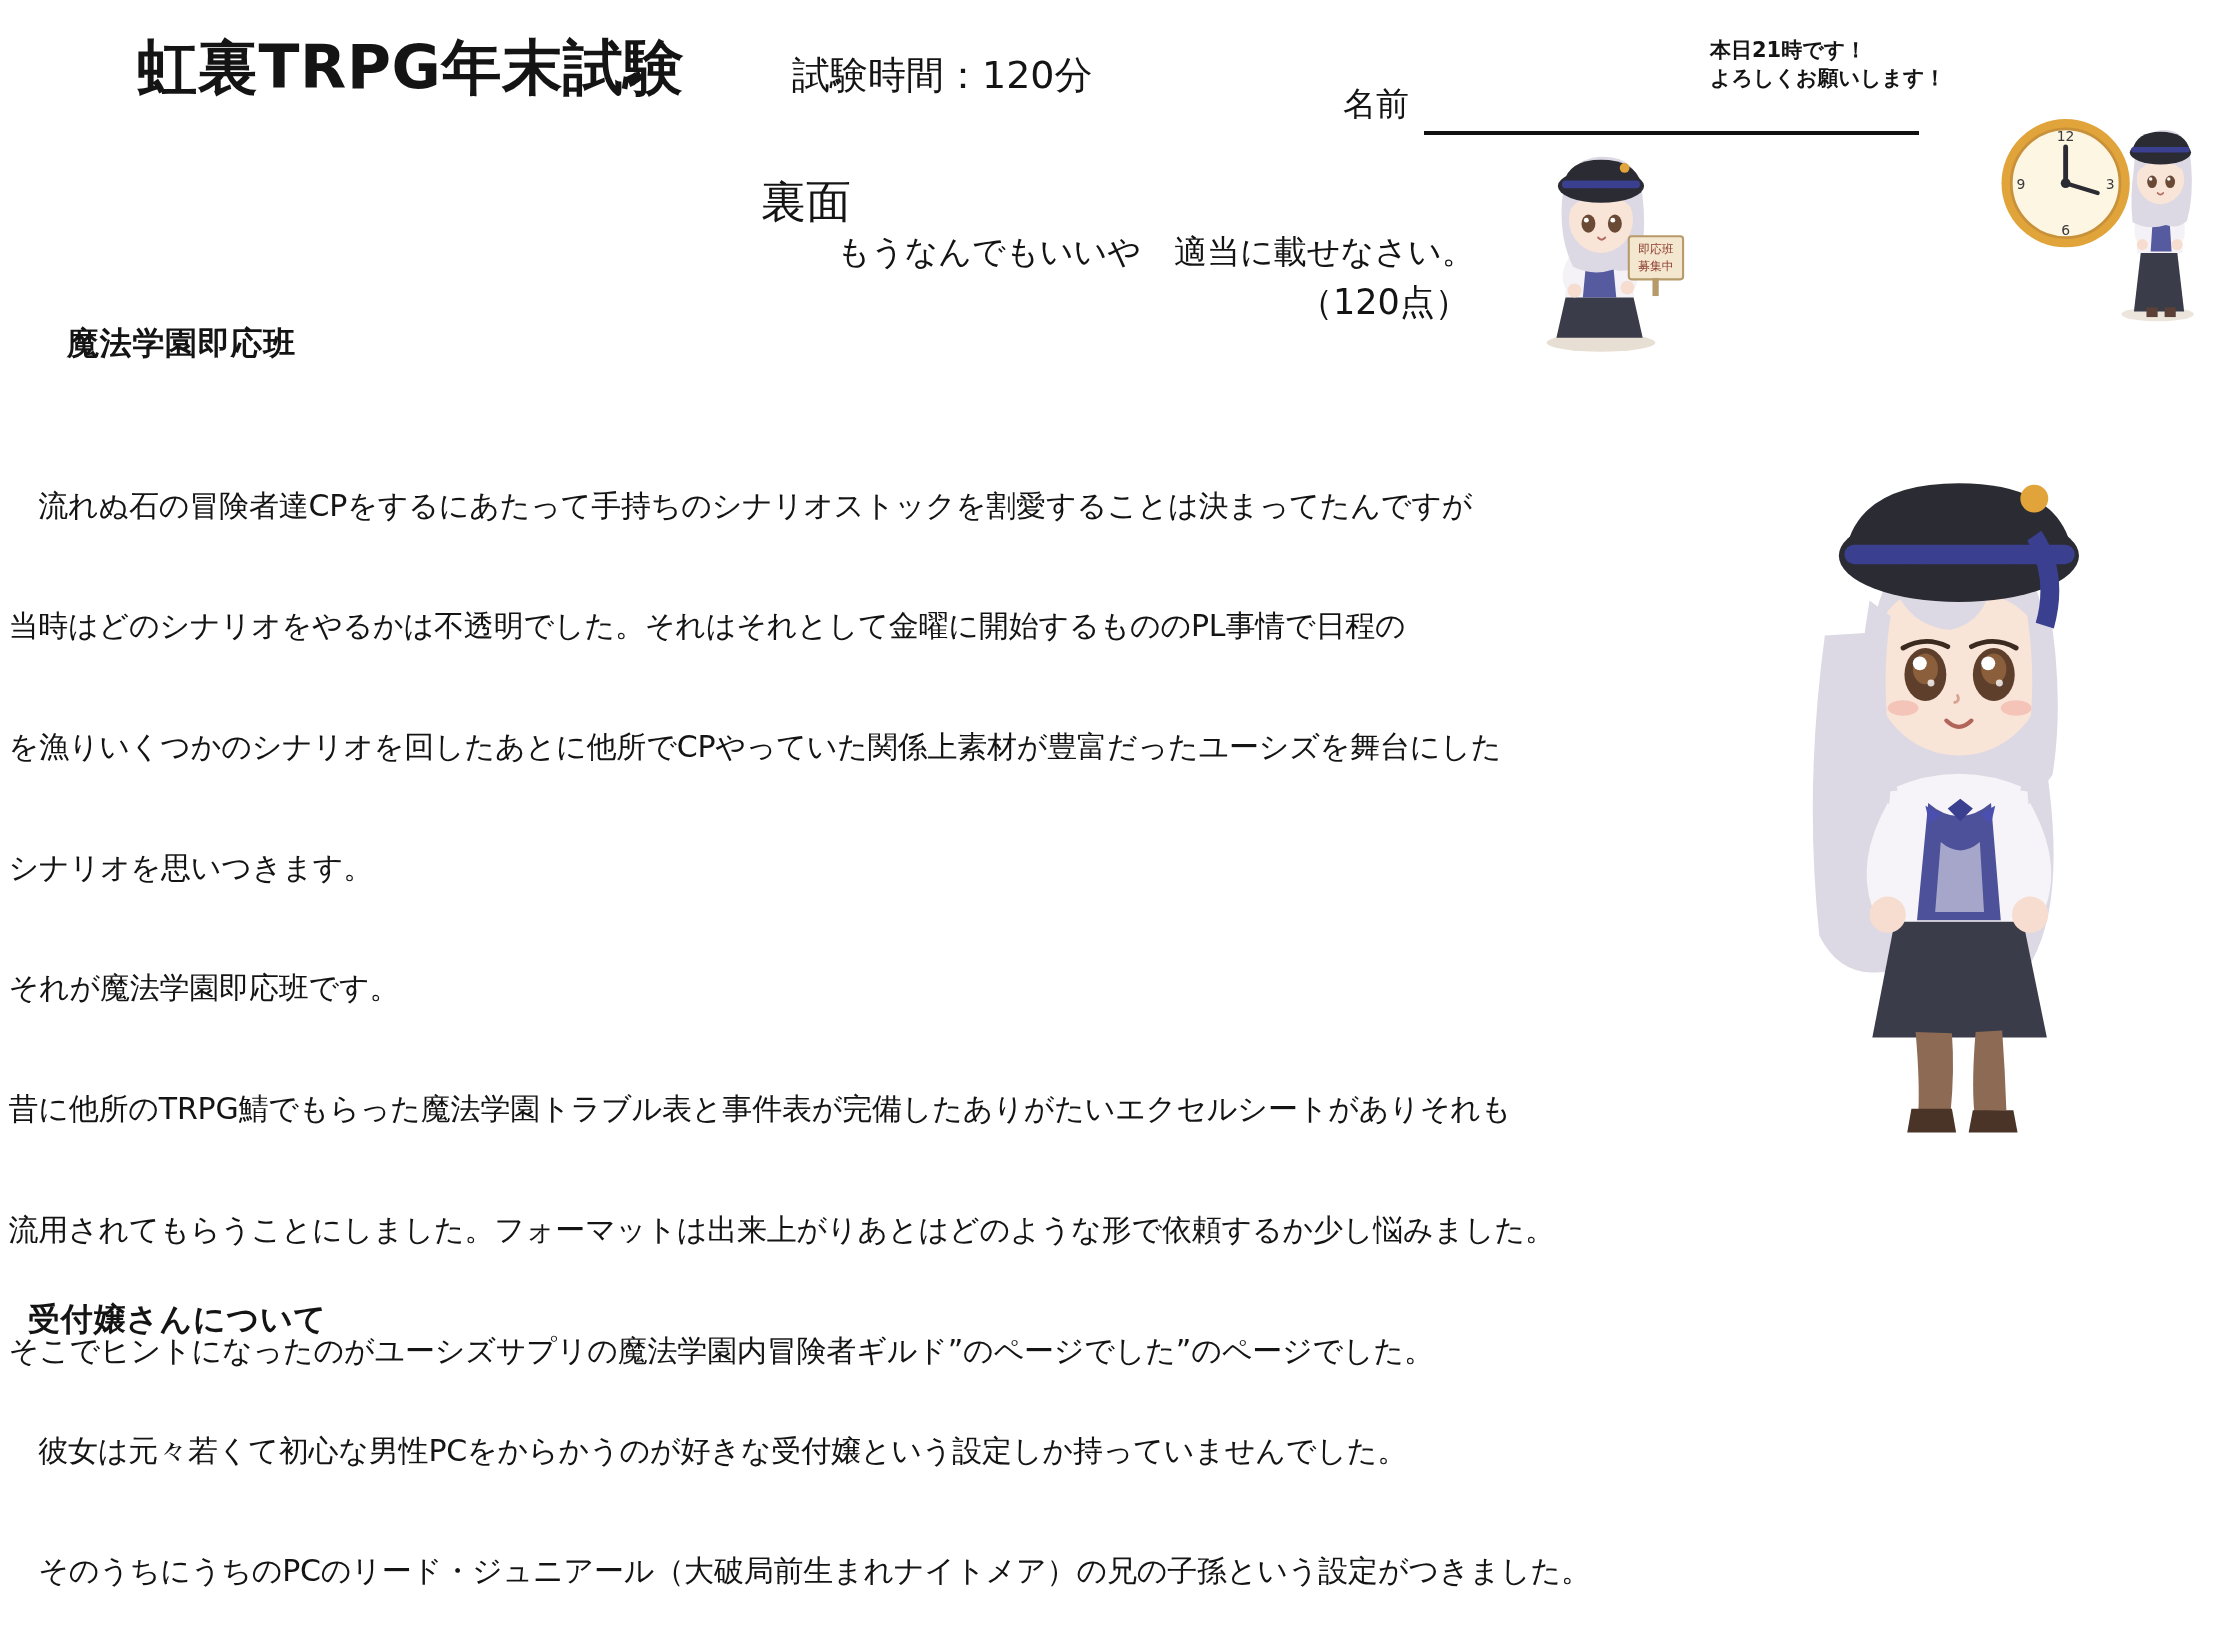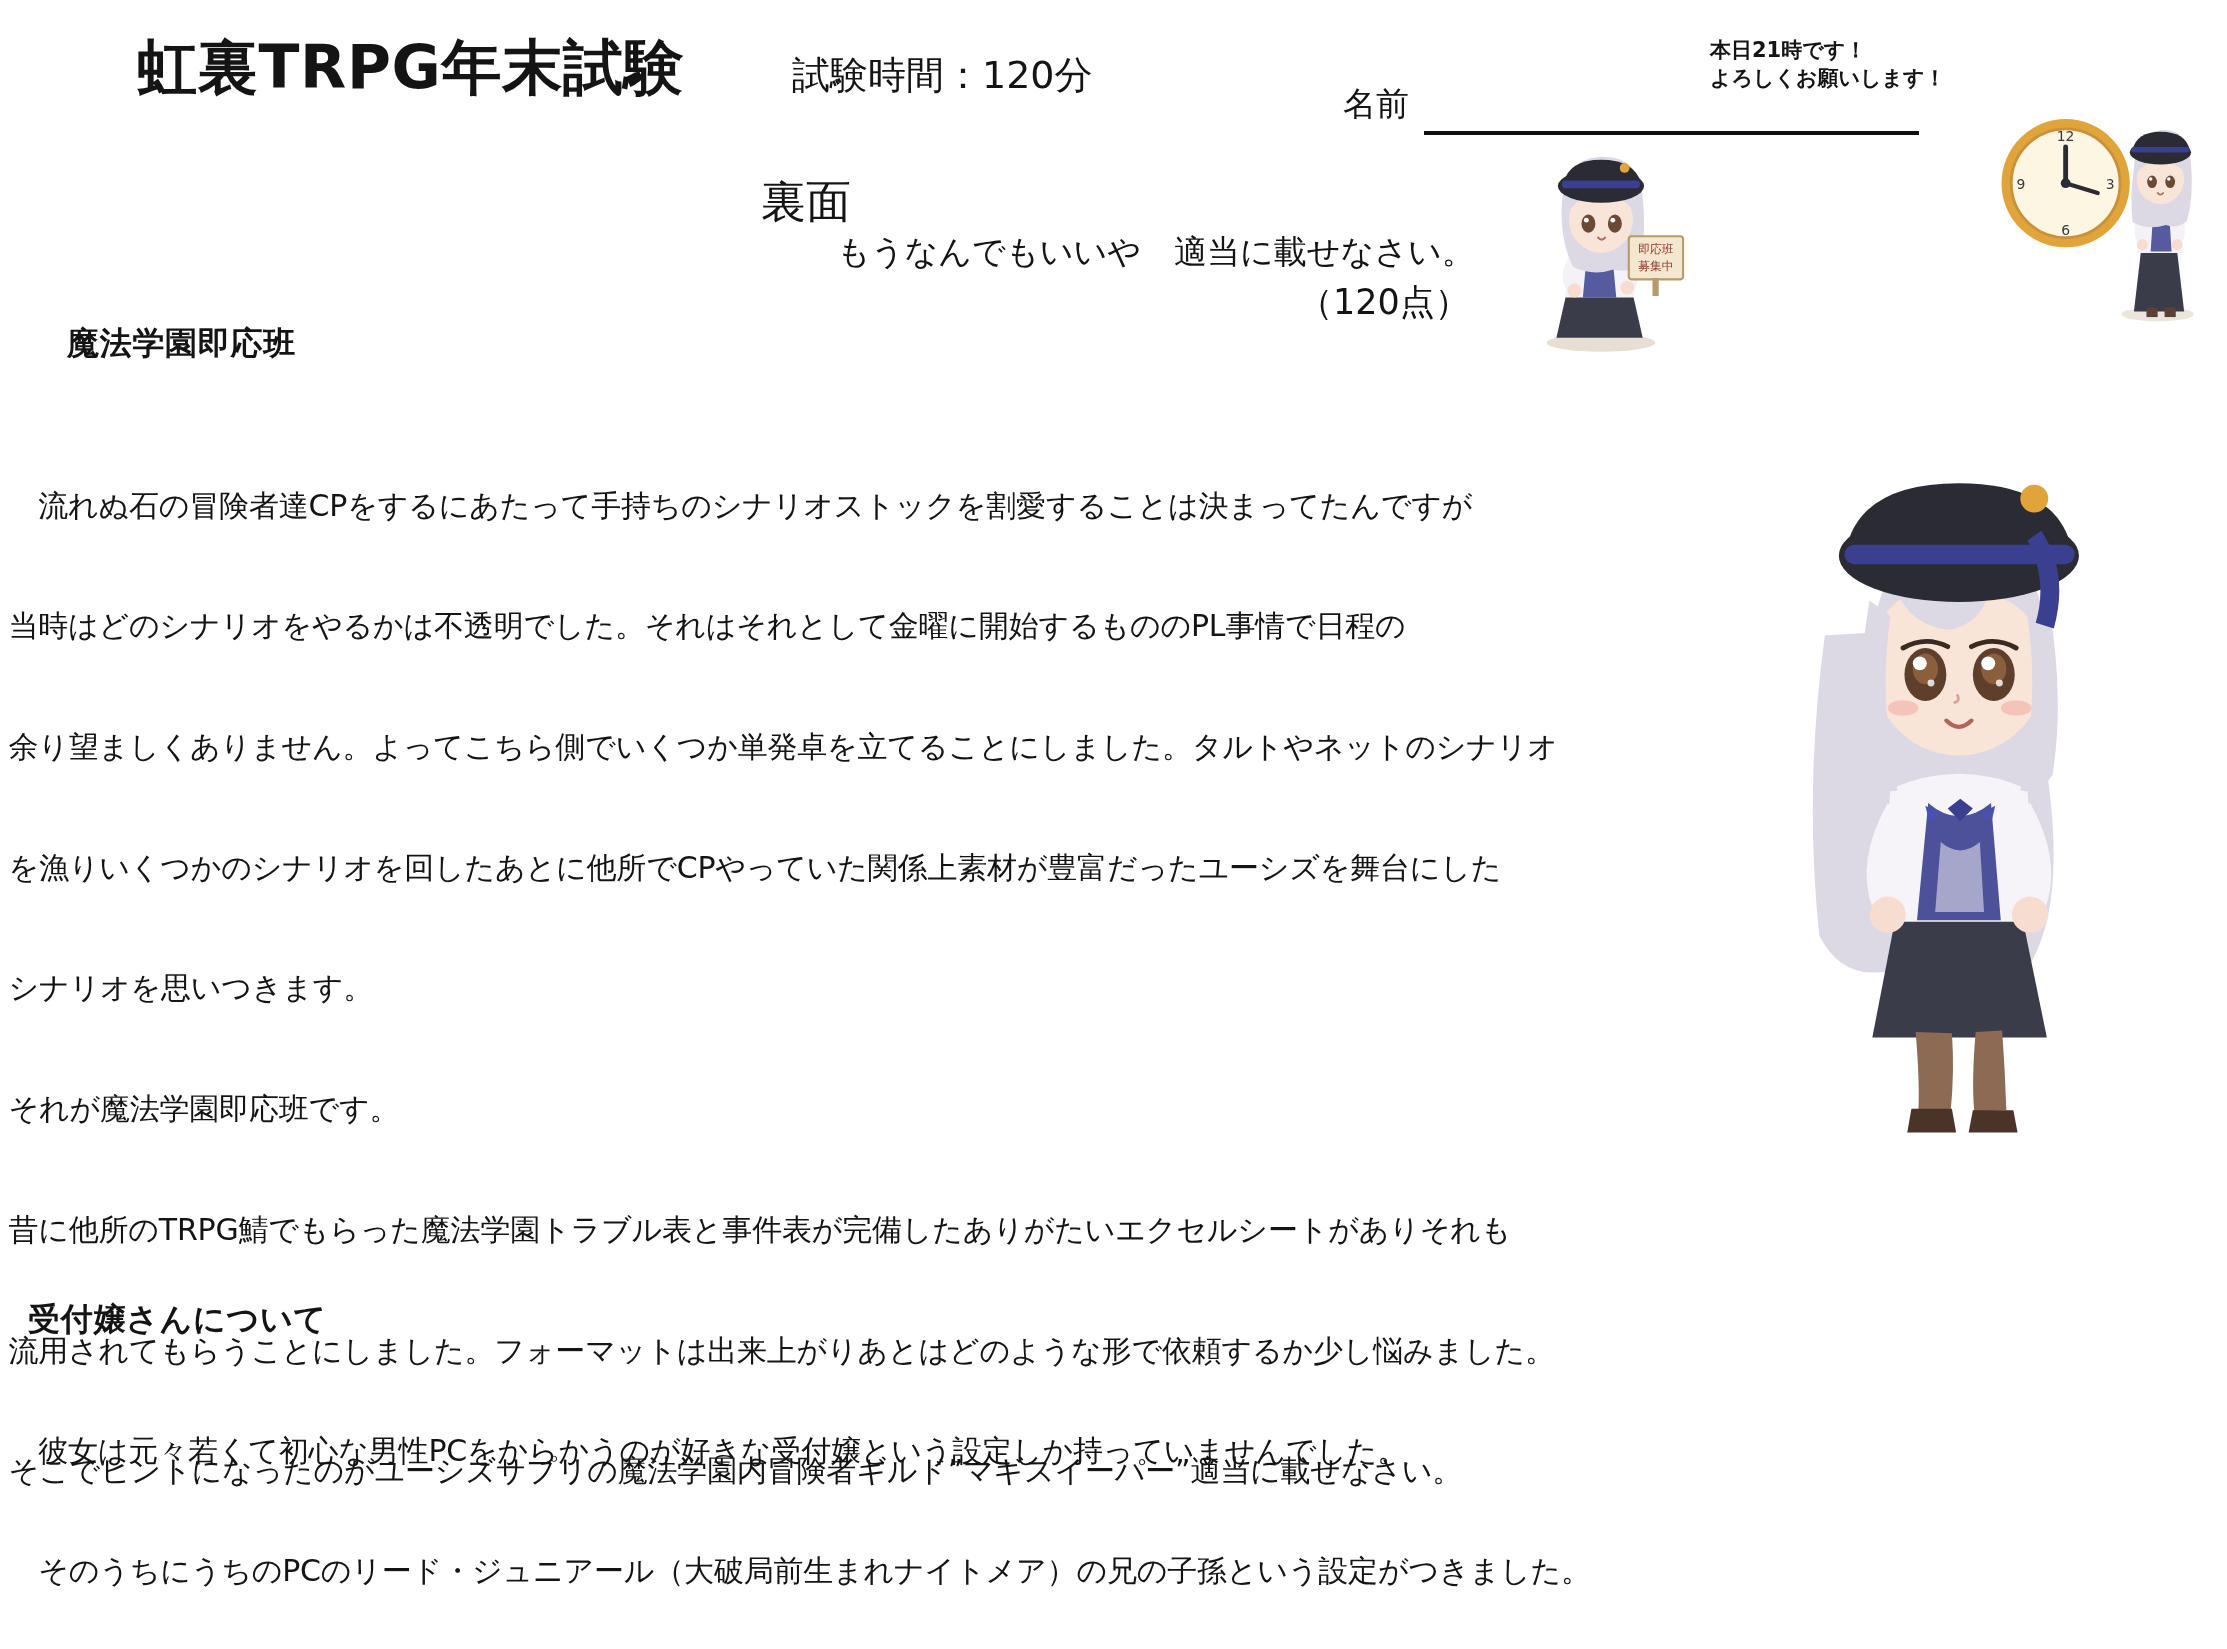--- a/index.html
+++ b/index.html
@@ -154,27 +154,26 @@
 
 <div class="subtitle-line">もうなんでもいいや　適当に載せなさい。</div>
 
 <div class="subtitle-points">（120点）</div>
 
 <div class="section-heading" id="heading-1">魔法学園即応班</div>
 
 <div class="body-block" id="body-1">
   <span class="ln">　流れぬ石の冒険者達CPをするにあたって手持ちのシナリオストックを割愛することは決まってたんですが</span>
   <span class="ln">当時はどのシナリオをやるかは不透明でした。それはそれとして金曜に開始するもののPL事情で日程の</span>
-  <span class="ln">余り望ましくありません。よってこちら側でいくつか単発卓を立てることにしました。タルトやネットのシナリオ</span>
   <span class="ln">を漁りいくつかのシナリオを回したあとに他所でCPやっていた関係上素材が豊富だったユーシズを舞台にした</span>
   <span class="ln">シナリオを思いつきます。</span>
   <span class="ln">それが魔法学園即応班です。</span>
   <span class="ln">昔に他所のTRPG鯖でもらった魔法学園トラブル表と事件表が完備したありがたいエクセルシートがありそれも</span>
   <span class="ln">流用されてもらうことにしました。フォーマットは出来上がりあとはどのような形で依頼するか少し悩みました。</span>
-  <span class="ln">そこでヒントになったのがユーシズサプリの魔法学園内冒険者ギルド”マギスイーパー”適当に載せなさい。</span>
+  <span class="ln">そこでヒントになったのがユーシズサプリの魔法学園内冒険者ギルド”のページでした”のページでした。</span>
   
   
   
   
   
   
   
   
   
   

